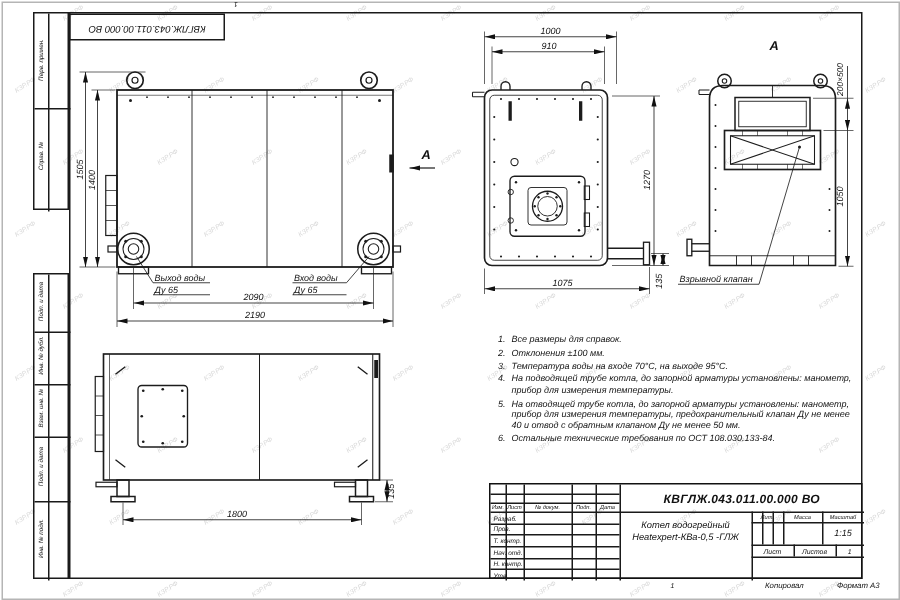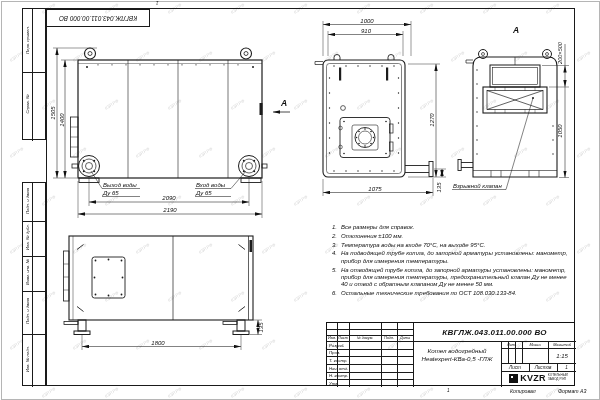--- a/index.html
+++ b/index.html
@@ -539,25 +539,17 @@
 
     <div class="cell rhead" style="left:174px;top:18px;width:21px;height:7px;">Лит.</div>
     <div class="cell rhead" style="left:195px;top:18px;width:26px;height:7px;">Масса</div>
     <div class="cell rhead" style="left:221px;top:18px;width:28px;height:7px;">Масштаб</div>
     <div class="cell scaleval">1:15</div>
 
     <div class="cell srow" style="left:174px;top:40px;width:28px;height:8px;">Лист</div>
     <div class="cell srow" style="left:202px;top:40px;width:28px;height:8px;">Листов</div>
     <div class="cell srow" style="left:230px;top:40px;width:19px;height:8px;">1</div>
 
-    <div class="logo">
-      <div class="logosq"></div>
-      <span class="logotxt">KVZR</span>
-      <span class="logocap">
-        <span>КОТЕЛЬНЫЙ</span><br>
-        <span>ЗАВОД РЭП</span>
-      </span>
-    </div>
   </div>
 
   <div class="undertext" style="left:510px;top:388px;">Копировал</div>
   <div class="undertext" style="left:558px;top:388px;">Формат А3</div>
 </div>
 
 </body></html>

